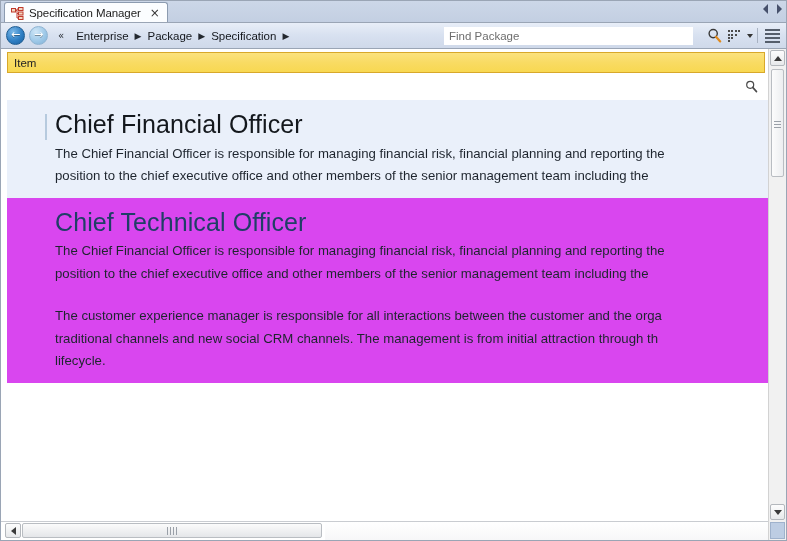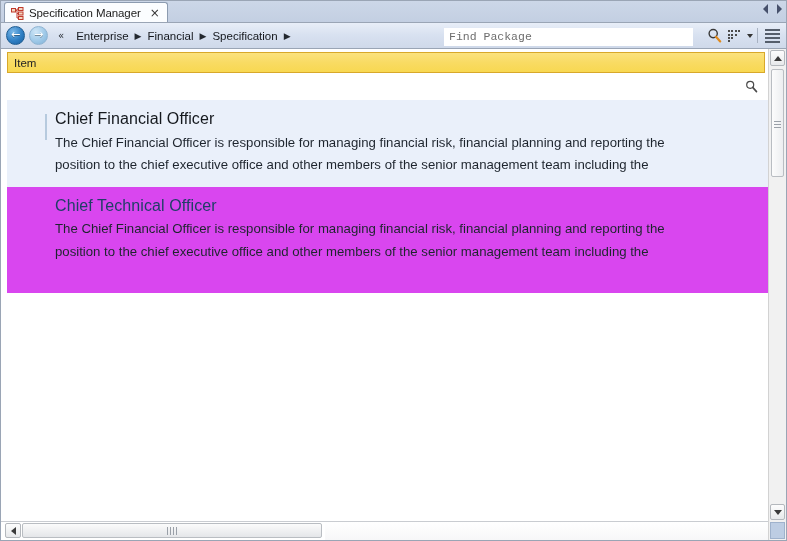--- a/index.html
+++ b/index.html
@@ -142,21 +142,21 @@
   #find-wrap {
     position: absolute;
     left: 443px; top: 3px;
     width: 249px; height: 18px;
   }
   #find-input {
     width: 100%; height: 100%;
     box-sizing: border-box;
     border: none;
     background: #ffffff;
-    font-family: Liberation Mono, monospace;
+    font-family: Liberation Sans, sans-serif;
     font-size: 11.5px;
     color: #2b2b2b;
     padding: 0 5px;
     outline: none;
   }
   #find-input::placeholder { color: #6e6e6e; opacity: 1; }
   #tb-right {
     position: absolute;
     right: 4px; top: 0;
     height: 25px;
@@ -265,21 +265,21 @@
   .item.selected { background: #eaf0fa; }
   .item-bar {
     position: absolute;
     left: 38px;
     top: 14px;
     width: 2px;
     height: 26px;
     background: #b6cade;
   }
   .item-title {
-    font-size: 16px;
+    font-size: 25px;
     font-weight: normal;
     color: #1f3f66;
     margin: 0 0 3px 0;
     padding-left: 48px;
     line-height: 1.22;
     letter-spacing: 0.1px;
     white-space: nowrap;
   }
   .item.selected .item-title { color: #14181d; }
   .item-desc {
@@ -444,21 +444,21 @@
       <span class="ar">←</span>
     </span>
     <span class="navbtn fwd">
       <span class="ar">→</span>
     </span>
 
     <div id="breadcrumb">
       <span class="crumb-dbl">«</span>
       <span class="crumb" style="margin-left:12px">Enterprise</span>
       <span class="crumb-chev">▶</span>
-      <span class="crumb">Financial</span>
+      <span class="crumb">Package</span>
       <span class="crumb-chev">▶</span>
       <span class="crumb">Specification</span>
       <span class="crumb-chev">▶</span>
     </div>
 
     <div id="find-wrap">
       <input id="find-input" type="text" placeholder="Find Package" style="">
     </div>
 
     <div id="tb-right">
@@ -522,20 +522,23 @@
 position to the chief executive office and other members of the senior management team including the</div>
         </div>
 
         <div class="item">
           <div class="item-title">Chief Technical Officer</div>
           <div class="item-desc">The Chief Financial Officer is responsible for managing financial risk, financial planning and reporting the
 position to the chief executive office and other members of the senior management team including the</div>
         </div>
 
         <div class="item">
+          <div class="item-desc">The customer experience manager is responsible for all interactions between the customer and the orga
+traditional channels and new social CRM channels. The management is from initial attraction through th
+lifecycle.</div>
         </div>
 
       </div>
 
       <div id="hscroll">
         <span class="hsb-btn left">
           <span class="hsb-l-tri"></span>
         </span>
         <span id="hthumb">
           <span class="hgrip">

